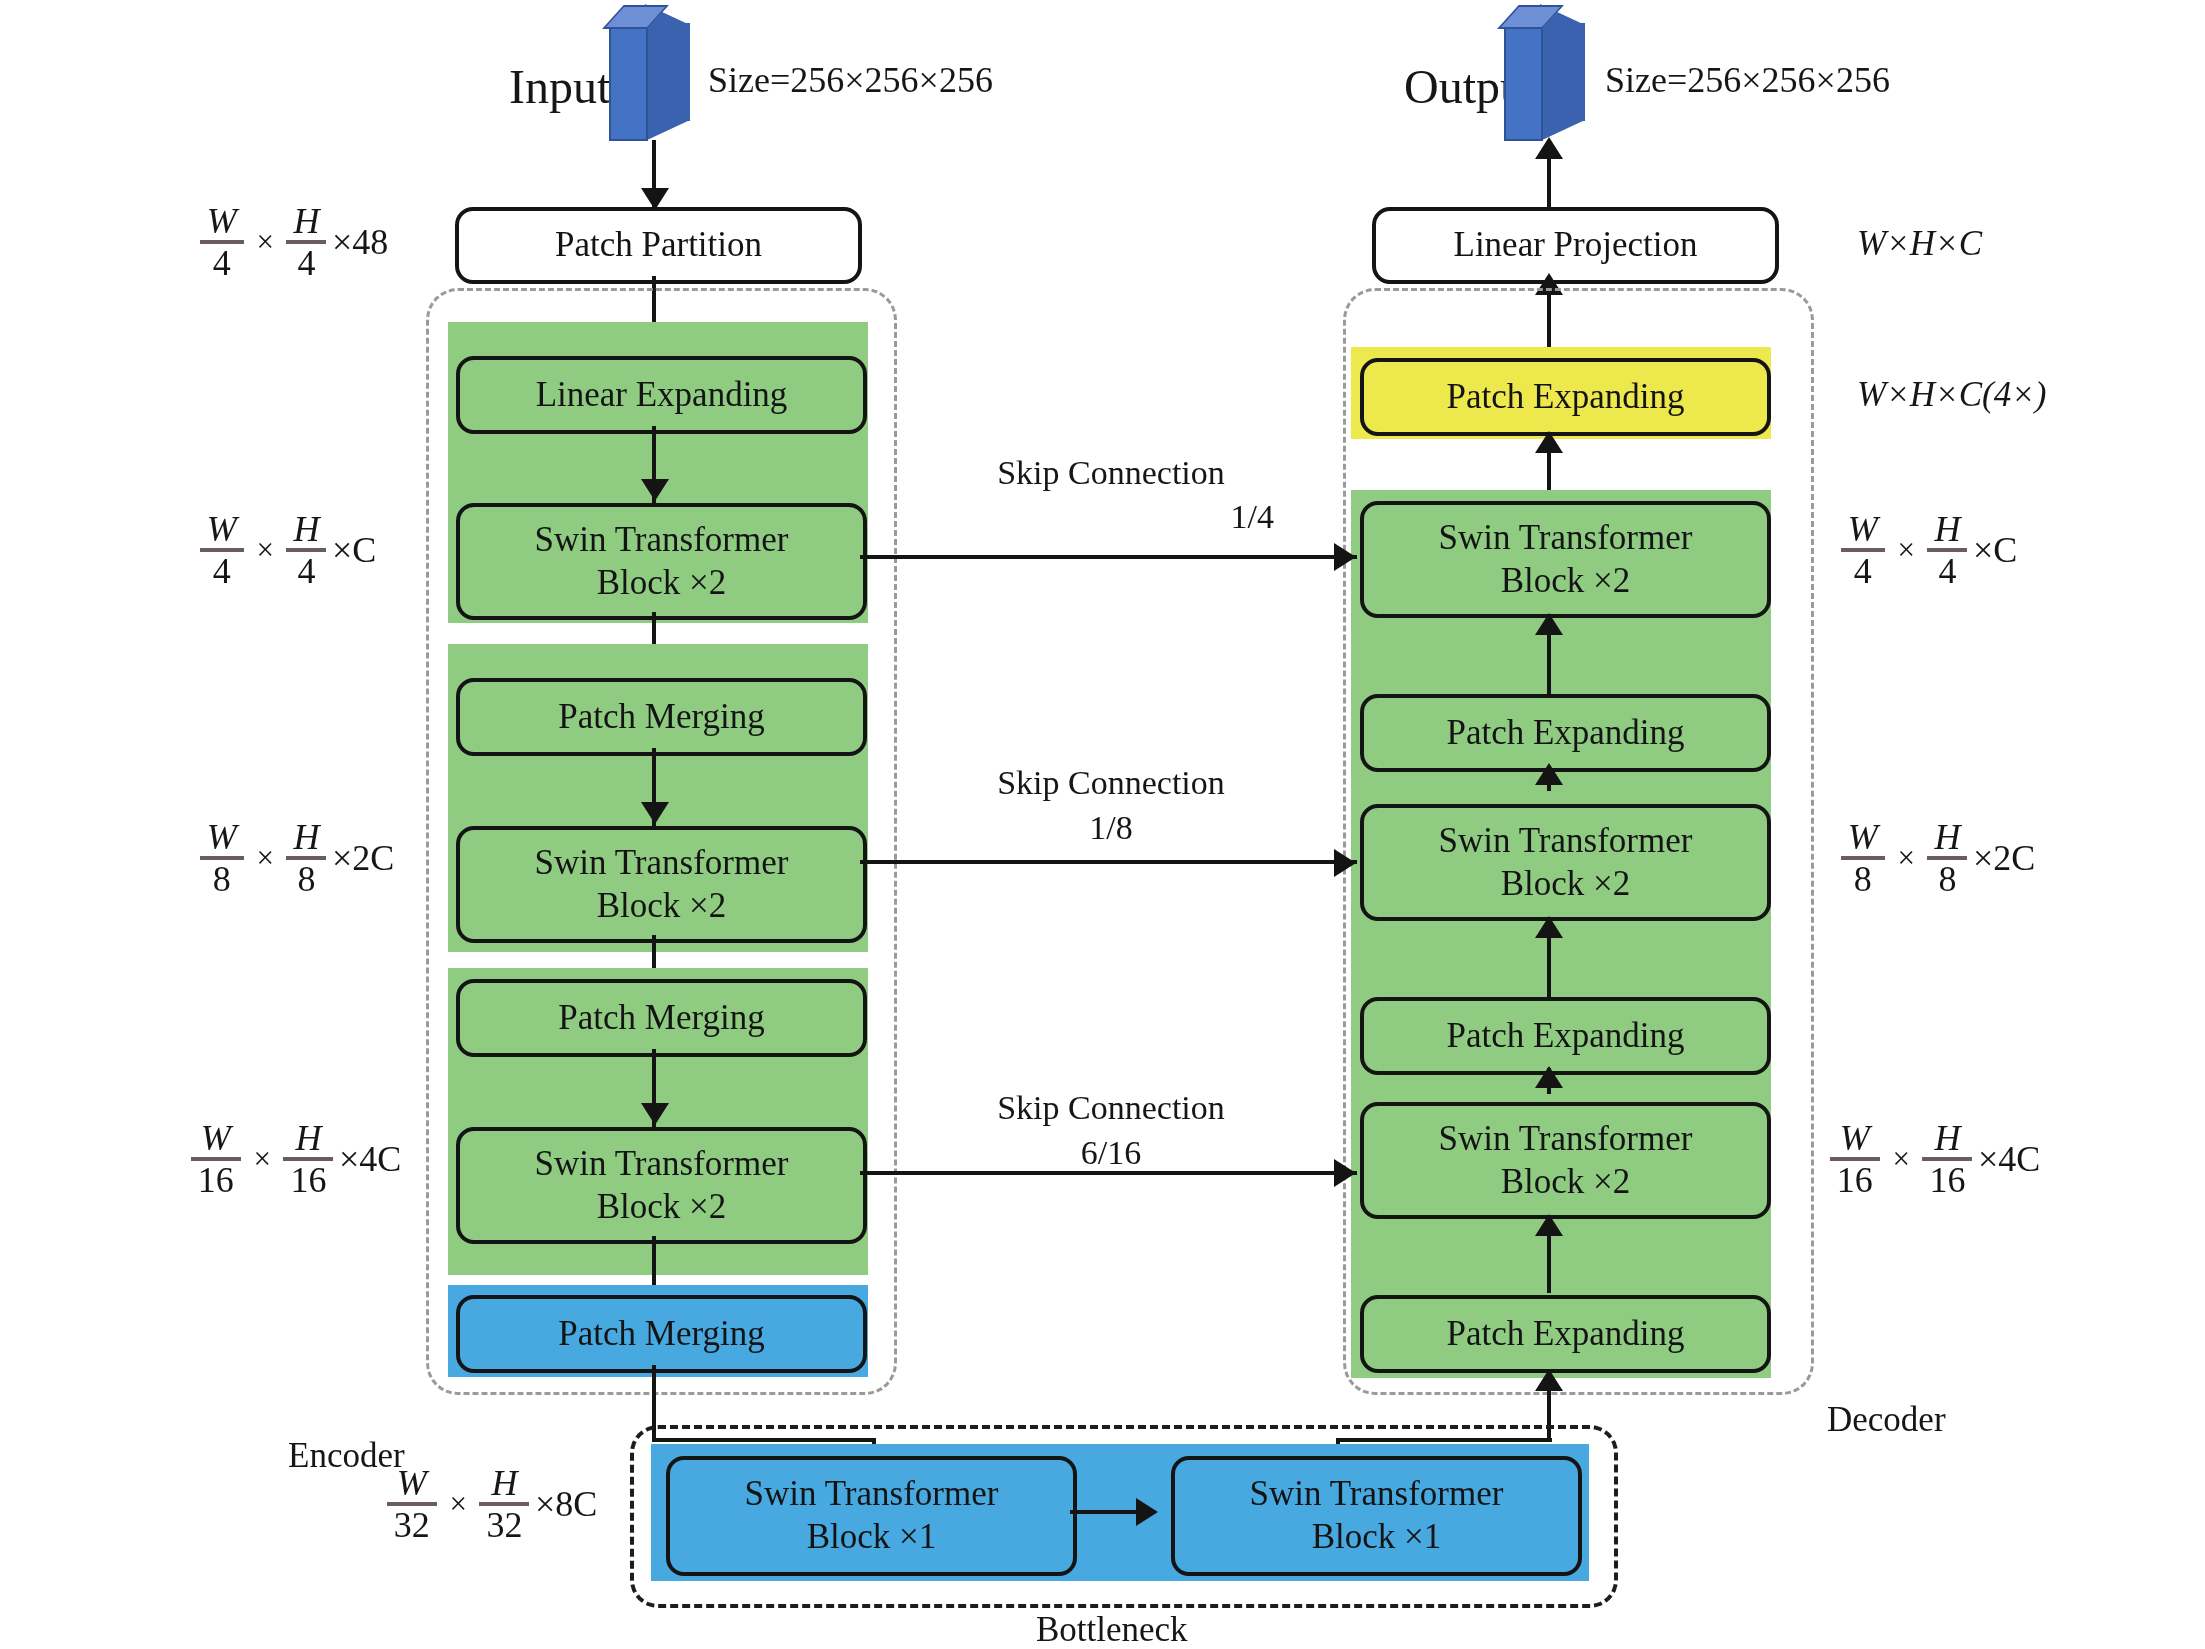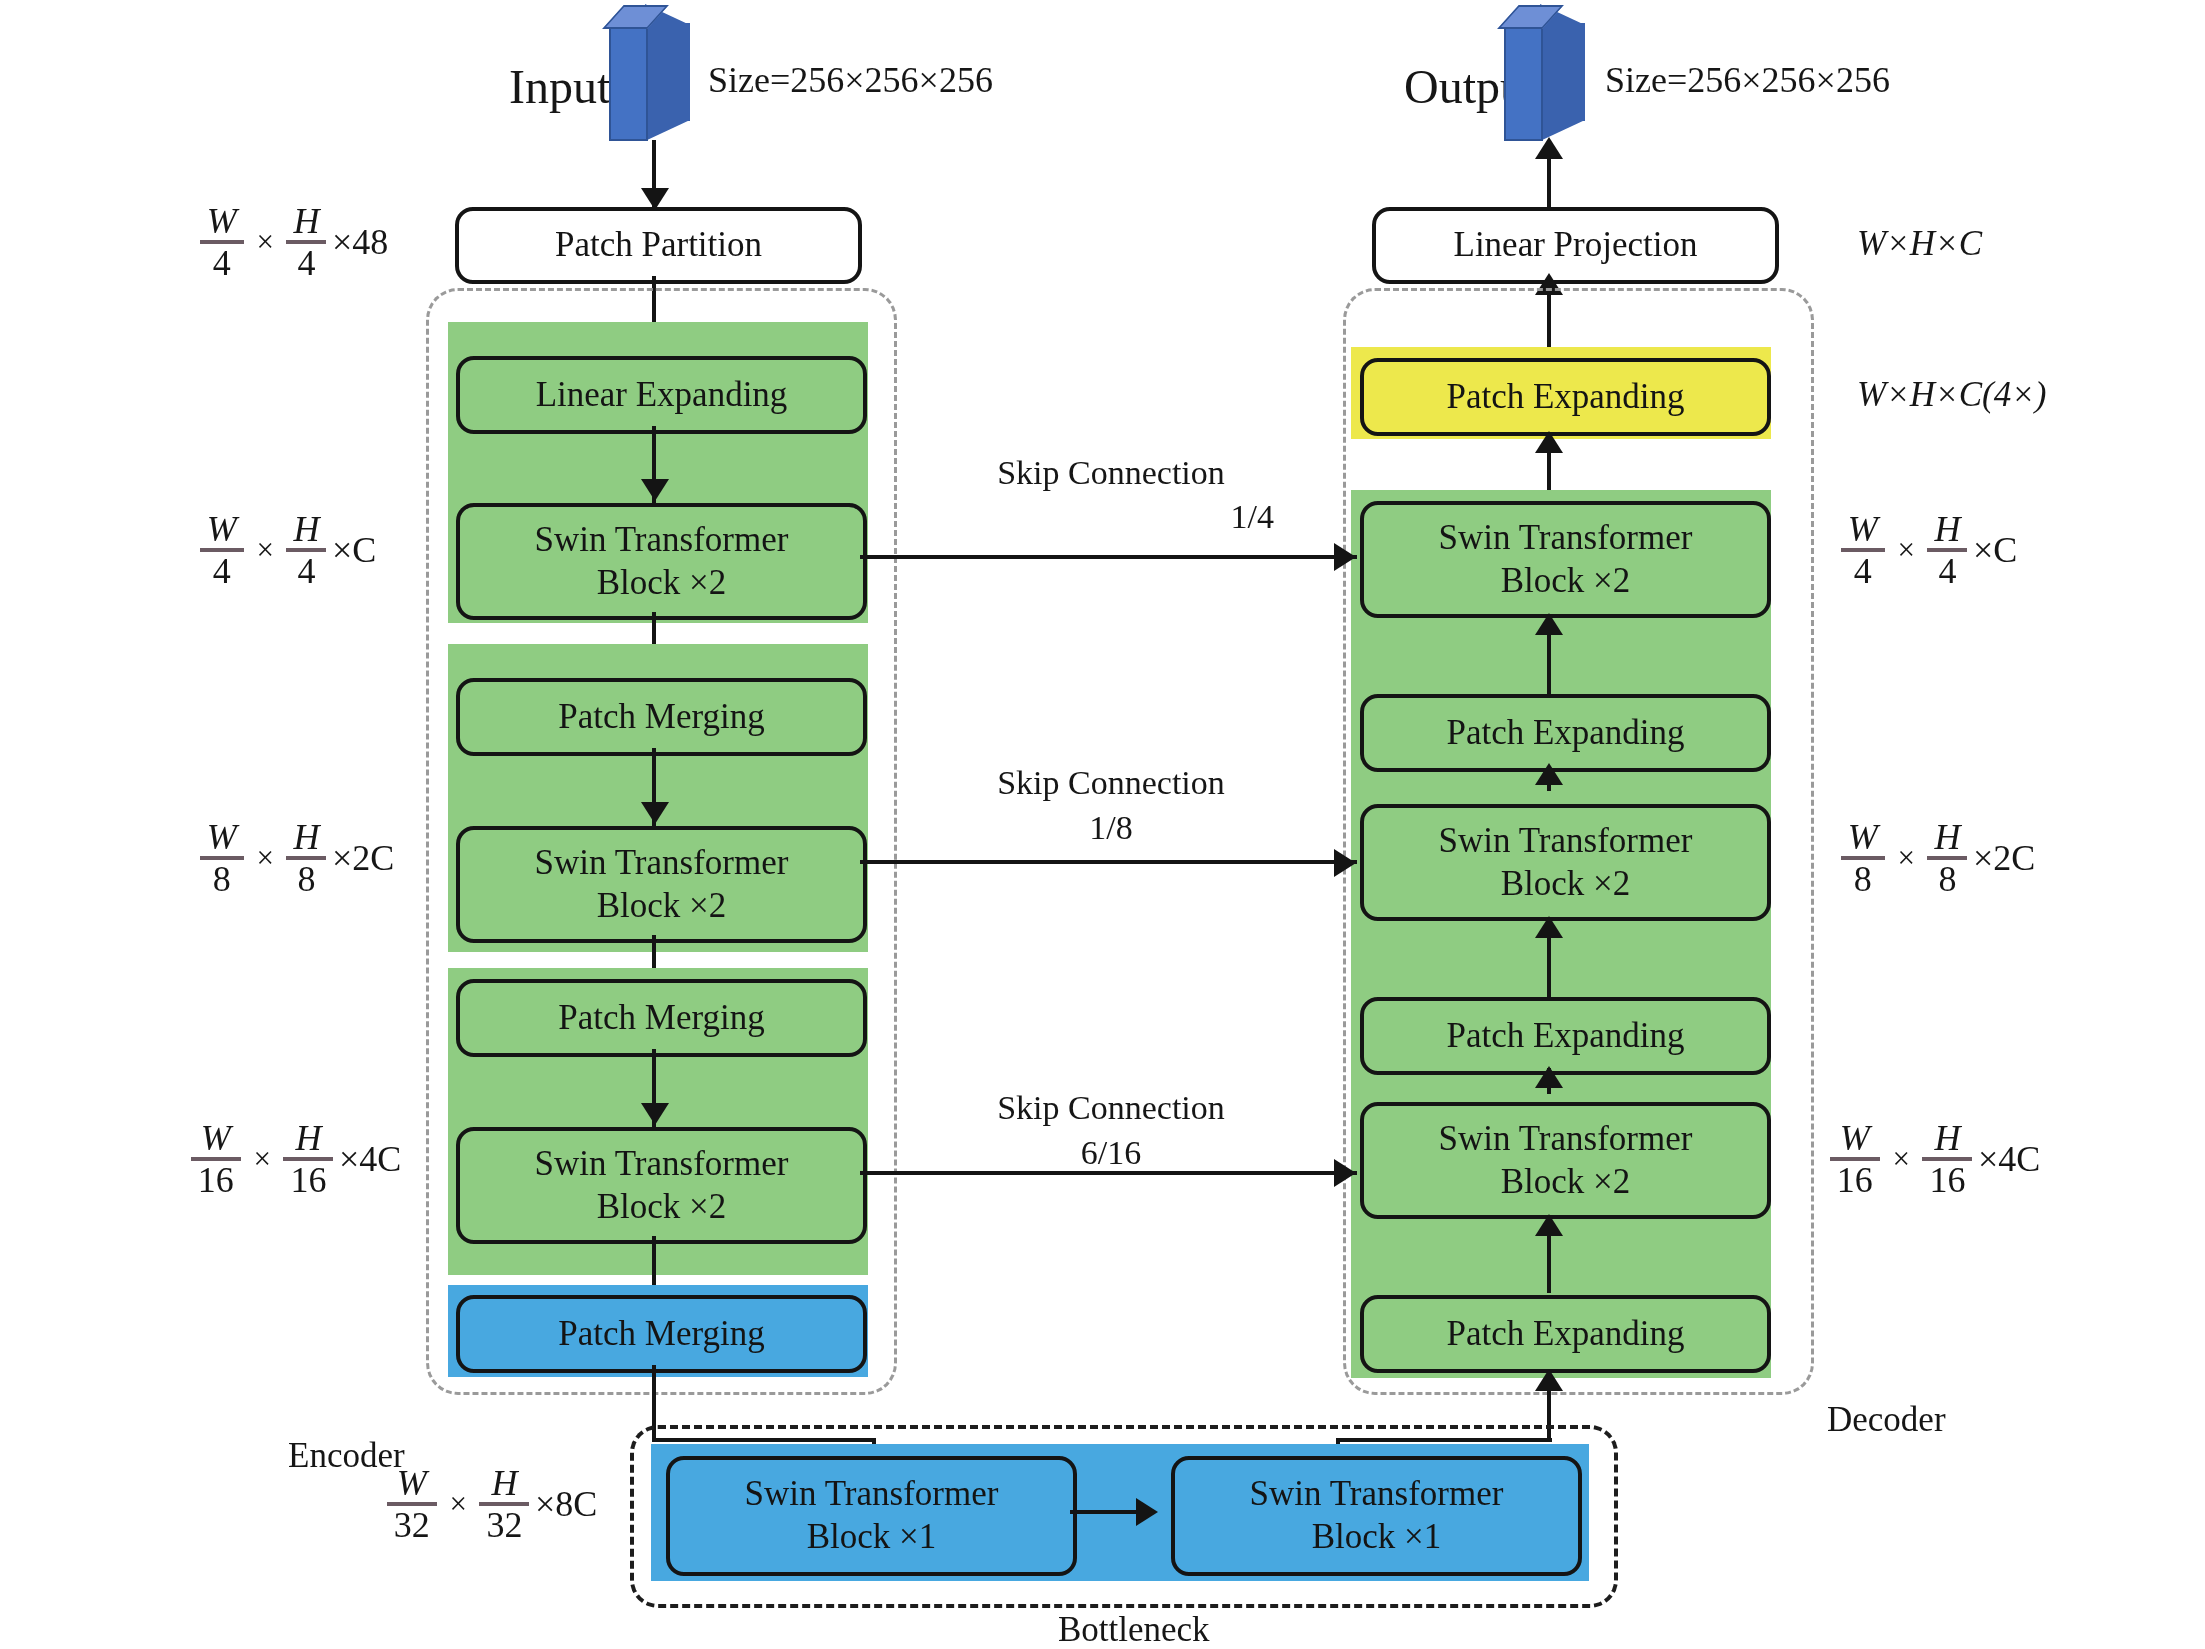--- a/index.html
+++ b/index.html
@@ -291,21 +291,21 @@
   <div class="arrow-up" style="left:1535px; top:1369px;"></div>
 
   <div class="group-dashed dark" style="left:630px; top:1425px; width:980px; height:175px;"></div>
   <div class="band band-blue" style="left:651px; top:1444px; width:938px; height:137px;"></div>
   <div class="node two-line" style="left:666px; top:1456px; width:403px; height:112px;">Swin Transformer
 Block ×1</div>
   <div class="node two-line" style="left:1171px; top:1456px; width:403px; height:112px;">Swin Transformer
 Block ×1</div>
   <div class="ln ln-h" style="left:1070px; top:1510px; width:77px;"></div>
   <div class="arrow-right" style="left:1136px; top:1498px;"></div>
-  <div class="txt t-grp" style="left:1036px; top:1610px;margin-left:22px;">Bottleneck</div>
+  <div class="txt t-grp" style="left:1036px; top:1610px;">Bottleneck</div>
 
   <div class="txt t-skip" style="left:983px; top:454px; width:256px; text-align:center;">Skip Connection</div>
   <div class="txt t-skip" style="left:1018px; top:498px; width:256px; text-align:right;">1/4</div>
   <div class="ln ln-h" style="left:860px; top:555px; width:497px;"></div>
   <div class="arrow-right" style="left:1334px; top:543px;"></div>
 
   <div class="txt t-skip" style="left:983px; top:764px; width:256px; text-align:center;">Skip Connection</div>
   <div class="txt t-skip" style="left:983px; top:809px; width:256px; text-align:center;">1/8</div>
   <div class="ln ln-h" style="left:860px; top:860px; width:497px;"></div>
   <div class="arrow-right" style="left:1334px; top:849px;"></div>

